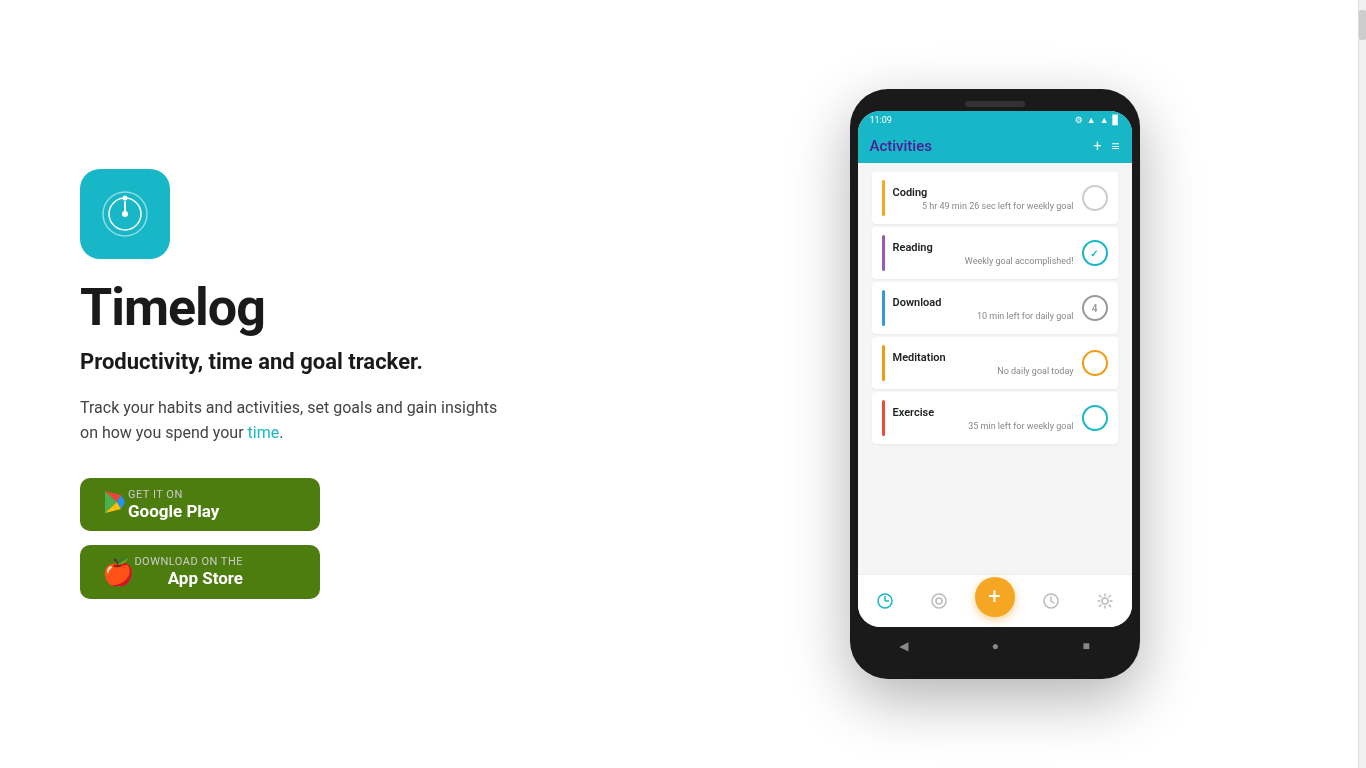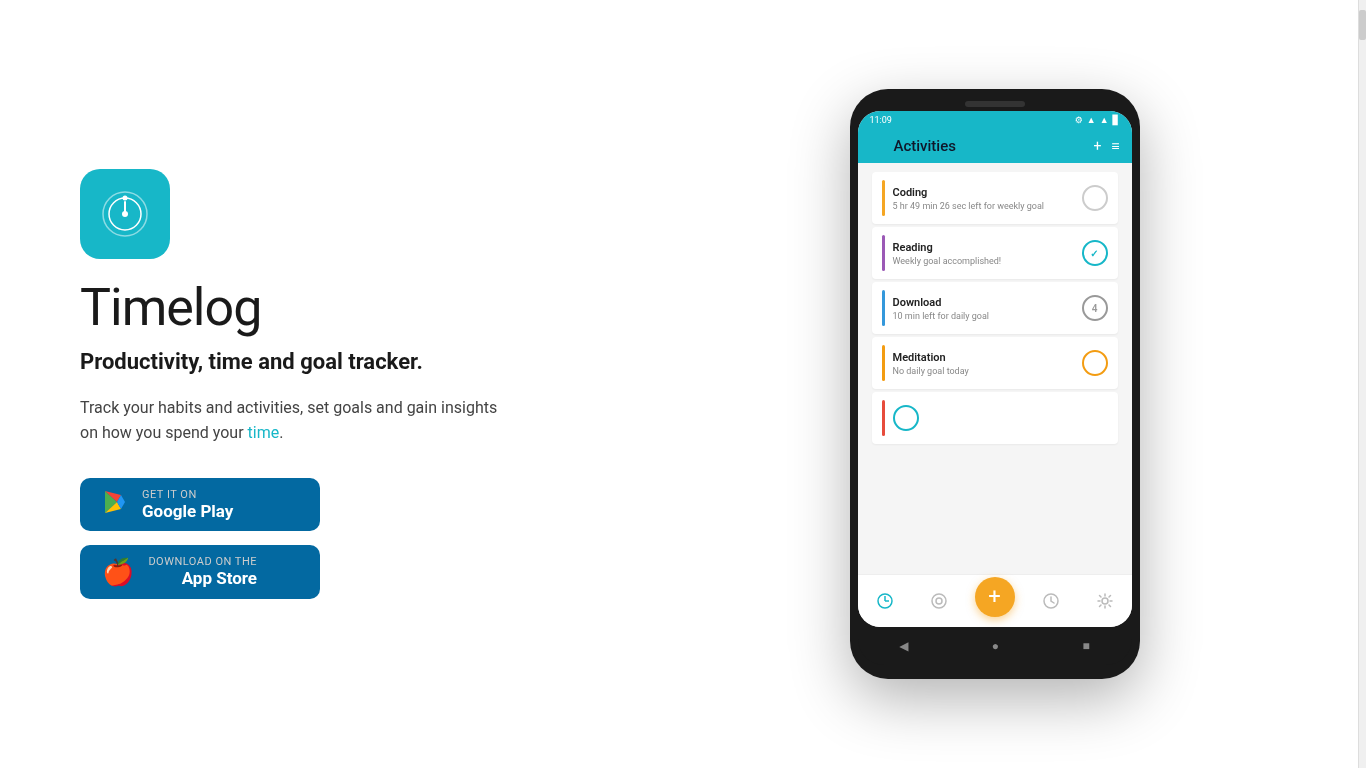--- a/index.html
+++ b/index.html
@@ -32,21 +32,21 @@
       height: 90px;
       background: #17b7c8;
       border-radius: 20px;
       display: flex;
       align-items: center;
       justify-content: center;
       margin-bottom: 18px;
     }
     .app-title {
       font-size: 52px;
-      font-weight: 400;
+      font-weight: 700;
       color: #1a1a1a;
       margin-bottom: 10px;
       letter-spacing: -1px;
     }
     .app-tagline {
       font-size: 22px;
       font-weight: 700;
       color: #1a1a1a;
       line-height: 1.3;
       margin-bottom: 18px;
@@ -63,28 +63,27 @@
       color: #17b7c8;
     }
     .store-buttons {
       display: flex;
       flex-direction: column;
       gap: 14px;
     }
     .store-btn {
       display: flex;
       align-items: center;
-      background: #0369a1;
+      background: #4d7c0f;
       color: #fff;
       border-radius: 10px;
       padding: 10px 22px;
       width: 240px;
       cursor: pointer;
       text-decoration: none;
-      gap: 14px;
     }
     .store-btn .btn-icon {
       font-size: 28px;
       line-height: 1;
     }
     .store-btn .btn-text-group {
       display: flex;
       flex-direction: column;
     }
     .store-btn .btn-sub {
@@ -155,24 +154,23 @@
     }
     
     .app-bar {
       background: #17b7c8;
       padding: 8px 12px;
       display: flex;
       justify-content: space-between;
       align-items: center;
     }
     .app-bar-title {
-      color: #0f172a;
+      color: #4c1d95;
       font-size: 15px;
       font-weight: 500;
-      margin-left: 24px;
     }
     .app-bar-actions {
       display: flex;
       gap: 10px;
       color: #fff;
       font-size: 14px;
     }
     
     .activity-list {
       flex: 1;
@@ -201,20 +199,21 @@
     }
     .activity-name {
       font-size: 11px;
       font-weight: 600;
       color: #222;
       margin-bottom: 2px;
     }
     .activity-sub {
       font-size: 9px;
       color: #888;
+      text-align: right;
     }
     .activity-badge {
       width: 26px;
       height: 26px;
       border-radius: 50%;
       border: 2px solid;
       display: flex;
       align-items: center;
       justify-content: center;
       font-size: 10px;
@@ -400,20 +399,24 @@
             <div class="activity-color-bar" style="background:#f39c12;"></div>
             <div class="activity-info">
               <div class="activity-name">Meditation</div>
               <div class="activity-sub">No daily goal today</div>
             </div>
             <div class="activity-badge" style="border-color:#f39c12; color:#f39c12;"></div>
           </div>
 
           <div class="activity-item">
             <div class="activity-color-bar" style="background:#e74c3c;"></div>
+            <div class="activity-info">
+              <div class="activity-name">Exercise</div>
+              <div class="activity-sub">35 min left for weekly goal</div>
+            </div>
             <div class="activity-badge" style="border-color:#17b7c8; color:#17b7c8;"></div>
           </div>
         </div>
 
         <div class="bottom-nav">
           <div class="bottom-nav-item">
             <svg width="18" height="18" viewBox="0 0 18 18" fill="none">
               <circle cx="9" cy="9" r="7" stroke="#17b7c8" stroke-width="1.5" fill="none"></circle>
               <line x1="9" y1="4" x2="9" y2="9" stroke="#17b7c8" stroke-width="1.5"></line>
               <line x1="9" y1="9" x2="13" y2="9" stroke="#17b7c8" stroke-width="1.5"></line>

